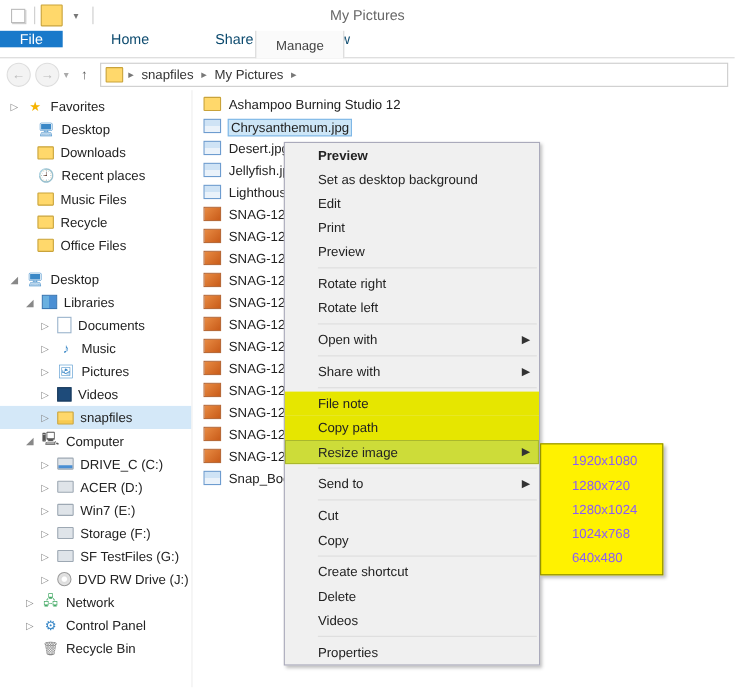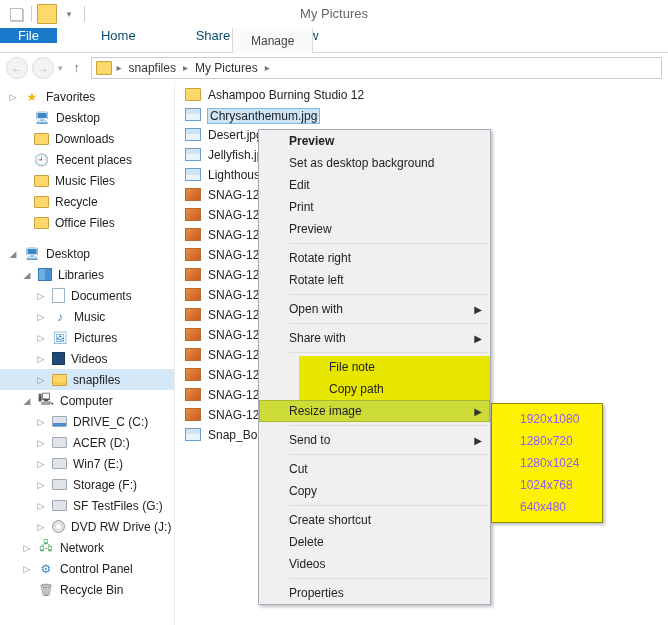--- a/index.html
+++ b/index.html
@@ -66,21 +66,21 @@
 .ic-img { width: 16px; height: 13px; border: 1px solid #6d9ccf; background: linear-gradient(#cfe3f5 50%, #eaf2fa 50%); }
 .ic-img2 { width: 16px; height: 13px; border: 1px solid #b76a39; background: linear-gradient(135deg,#e88b43,#c95c1a); }
 .lbl { padding: 0 1px; }
 
 
 .ctxmenu { position: absolute; left: 258px; top: 129px; width: 233px; background: #f0f0f0; border: 1px solid #aab; box-shadow: 2px 2px 3px rgba(0,0,0,.25); }
 .ctxmenu .row { height: 22px; display: flex; align-items: center; padding-left: 30px; color: #222; position: relative; }
 .ctxmenu .row.bold { font-weight: bold; }
 .ctxmenu .sep { height: 1px; background: #ddd; margin: 3px 2px 3px 30px; }
 .ctxmenu .row .arrow { position: absolute; right: 8px; font-size: 10px; color: #333; }
-.ctxmenu .row.hl { background: #e6e600; margin-left: 40px; }
+.ctxmenu .row.hl { background: #e6e600; }
 .ctxmenu .row.hl-sel { background: #cddc39; box-shadow: inset 0 0 0 1px #aab82c; }
 
 
 .submenu { position: absolute; left: 491px; top: 403px; width: 112px; background: #fff200; border: 1px solid #8a8a00; box-shadow: 2px 2px 3px rgba(0,0,0,.25); padding: 4px 0; }
 .submenu .row { height: 22px; display: flex; align-items: center; padding-left: 28px; color: #8b5cf6; }
 
 .unicode { font-family: "Segoe UI Symbol", sans-serif; }
 </style>
 </head>
 <body>

